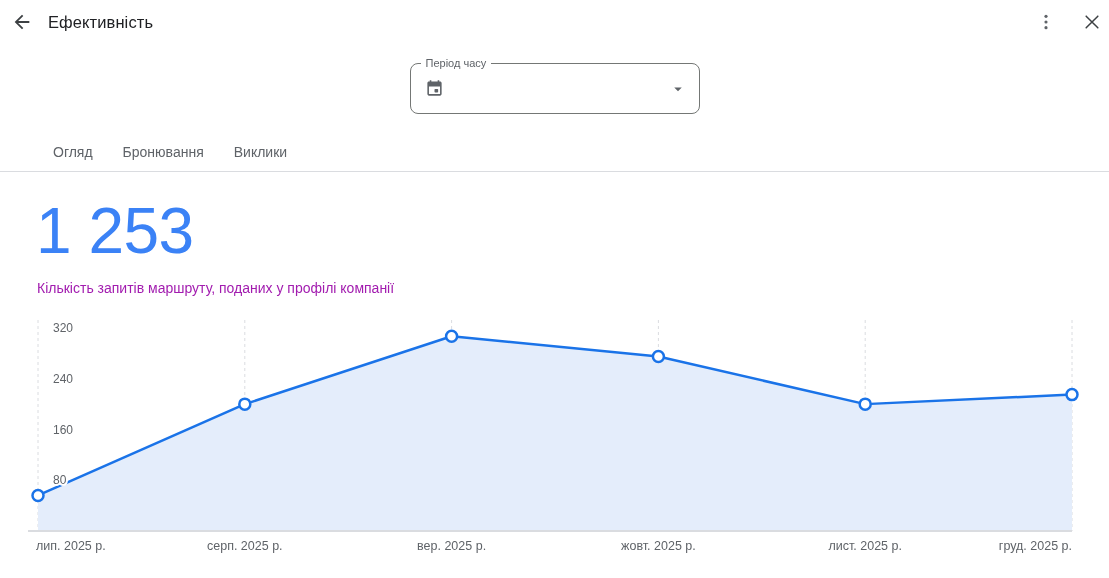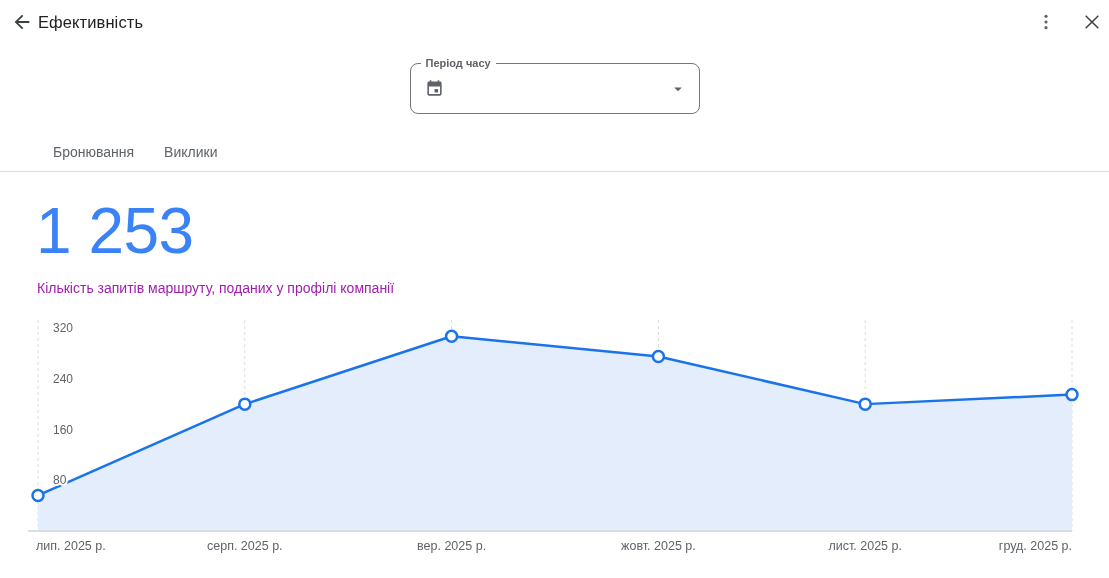--- a/index.html
+++ b/index.html
@@ -7,31 +7,31 @@
   body {
     width: 1109px; height: 578px; position: relative; overflow: hidden;
     background: #fff; font-family: "Liberation Sans", sans-serif; color: #202124;
   }
 
   
   .header { position: absolute; top: 0; left: 0; right: 0; height: 44px;
             display: flex; align-items: center; padding: 0 5px 0 6px; }
   .icon-btn { width: 32px; height: 32px; border: none; background: none; padding: 0;
               display: flex; align-items: center; justify-content: center; cursor: pointer; }
-  .page-title { font-size: 16.5px; color: #202124; letter-spacing: .1px; }
+  .page-title { font-size: 16.5px; color: #202124; margin-left: 10px; letter-spacing: .1px; }
   .header-right { margin-left: auto; display: flex; align-items: center; gap: 22px; }
   .header-right .icon-btn { width: 24px; height: 24px; }
 
   
   .date-field { position: absolute; top: 63px; left: 50%; transform: translateX(-50%);
                 width: 290px; height: 51px; border: 1px solid #747775; border-radius: 8px;
                 display: flex; align-items: center; padding: 0 12px 0 14px; background: #fff;
                 cursor: pointer; }
   .date-label { position: absolute; top: -7px; left: 10px; background: #fff; padding: 0 5px;
-                font-size: 11px; color: #5f6368; line-height: 13px; font-weight: bold; }
+                font-size: 11px; color: #5f6368; line-height: 13px; }
   .cal-icon { flex: 0 0 auto; margin-right: 14px; }
   .date-value { font-size: 16px; color: #1f1f1f; white-space: nowrap; letter-spacing: .1px; }
   .caret-icon { margin-left: auto; flex: 0 0 auto; }
 
   
   .tabs { position: absolute; top: 132px; left: 0; right: 0; height: 39px;
           display: flex; padding-left: 38px; }
   .tab { position: relative; display: flex; align-items: center; padding: 0 15px;
          font-size: 14px; font-weight: 500; color: #5f6368; cursor: pointer; white-space: nowrap; }
   .tab.active { color: #1a73e8; }
@@ -82,20 +82,23 @@
     <path fill="#5f6368" d="M19 3h-1V1.5h-2V3H8V1.5H6V3H5c-1.1 0-2 .9-2 2v14c0 1.1.9 2 2 2h14c1.1 0 2-.9 2-2V5c0-1.1-.9-2-2-2zm0 16H5V9.5h14V19z"></path>
     <rect x="12" y="12.7" width="4.6" height="4.3" rx="1" fill="#5f6368"></rect>
   </svg>
   <svg class="caret-icon" width="18" height="18" viewBox="0 0 24 24">
     <path fill="#5f6368" d="M7 10l5 5 5-5z"></path>
   </svg>
 </div>
 
 <div class="tabs">
     <div class="tab">
+      <span>Огляд</span>
+    </div>
+    <div class="tab">
       <span>Бронювання</span>
     </div>
     <div class="tab">
       <span>Виклики</span>
     </div>
   </div>
 <div class="divider"></div>
 
 <div class="metric-value">1 253</div>
 <div class="metric-desc">Кількість запитів маршруту, поданих у профілі компанії</div>

